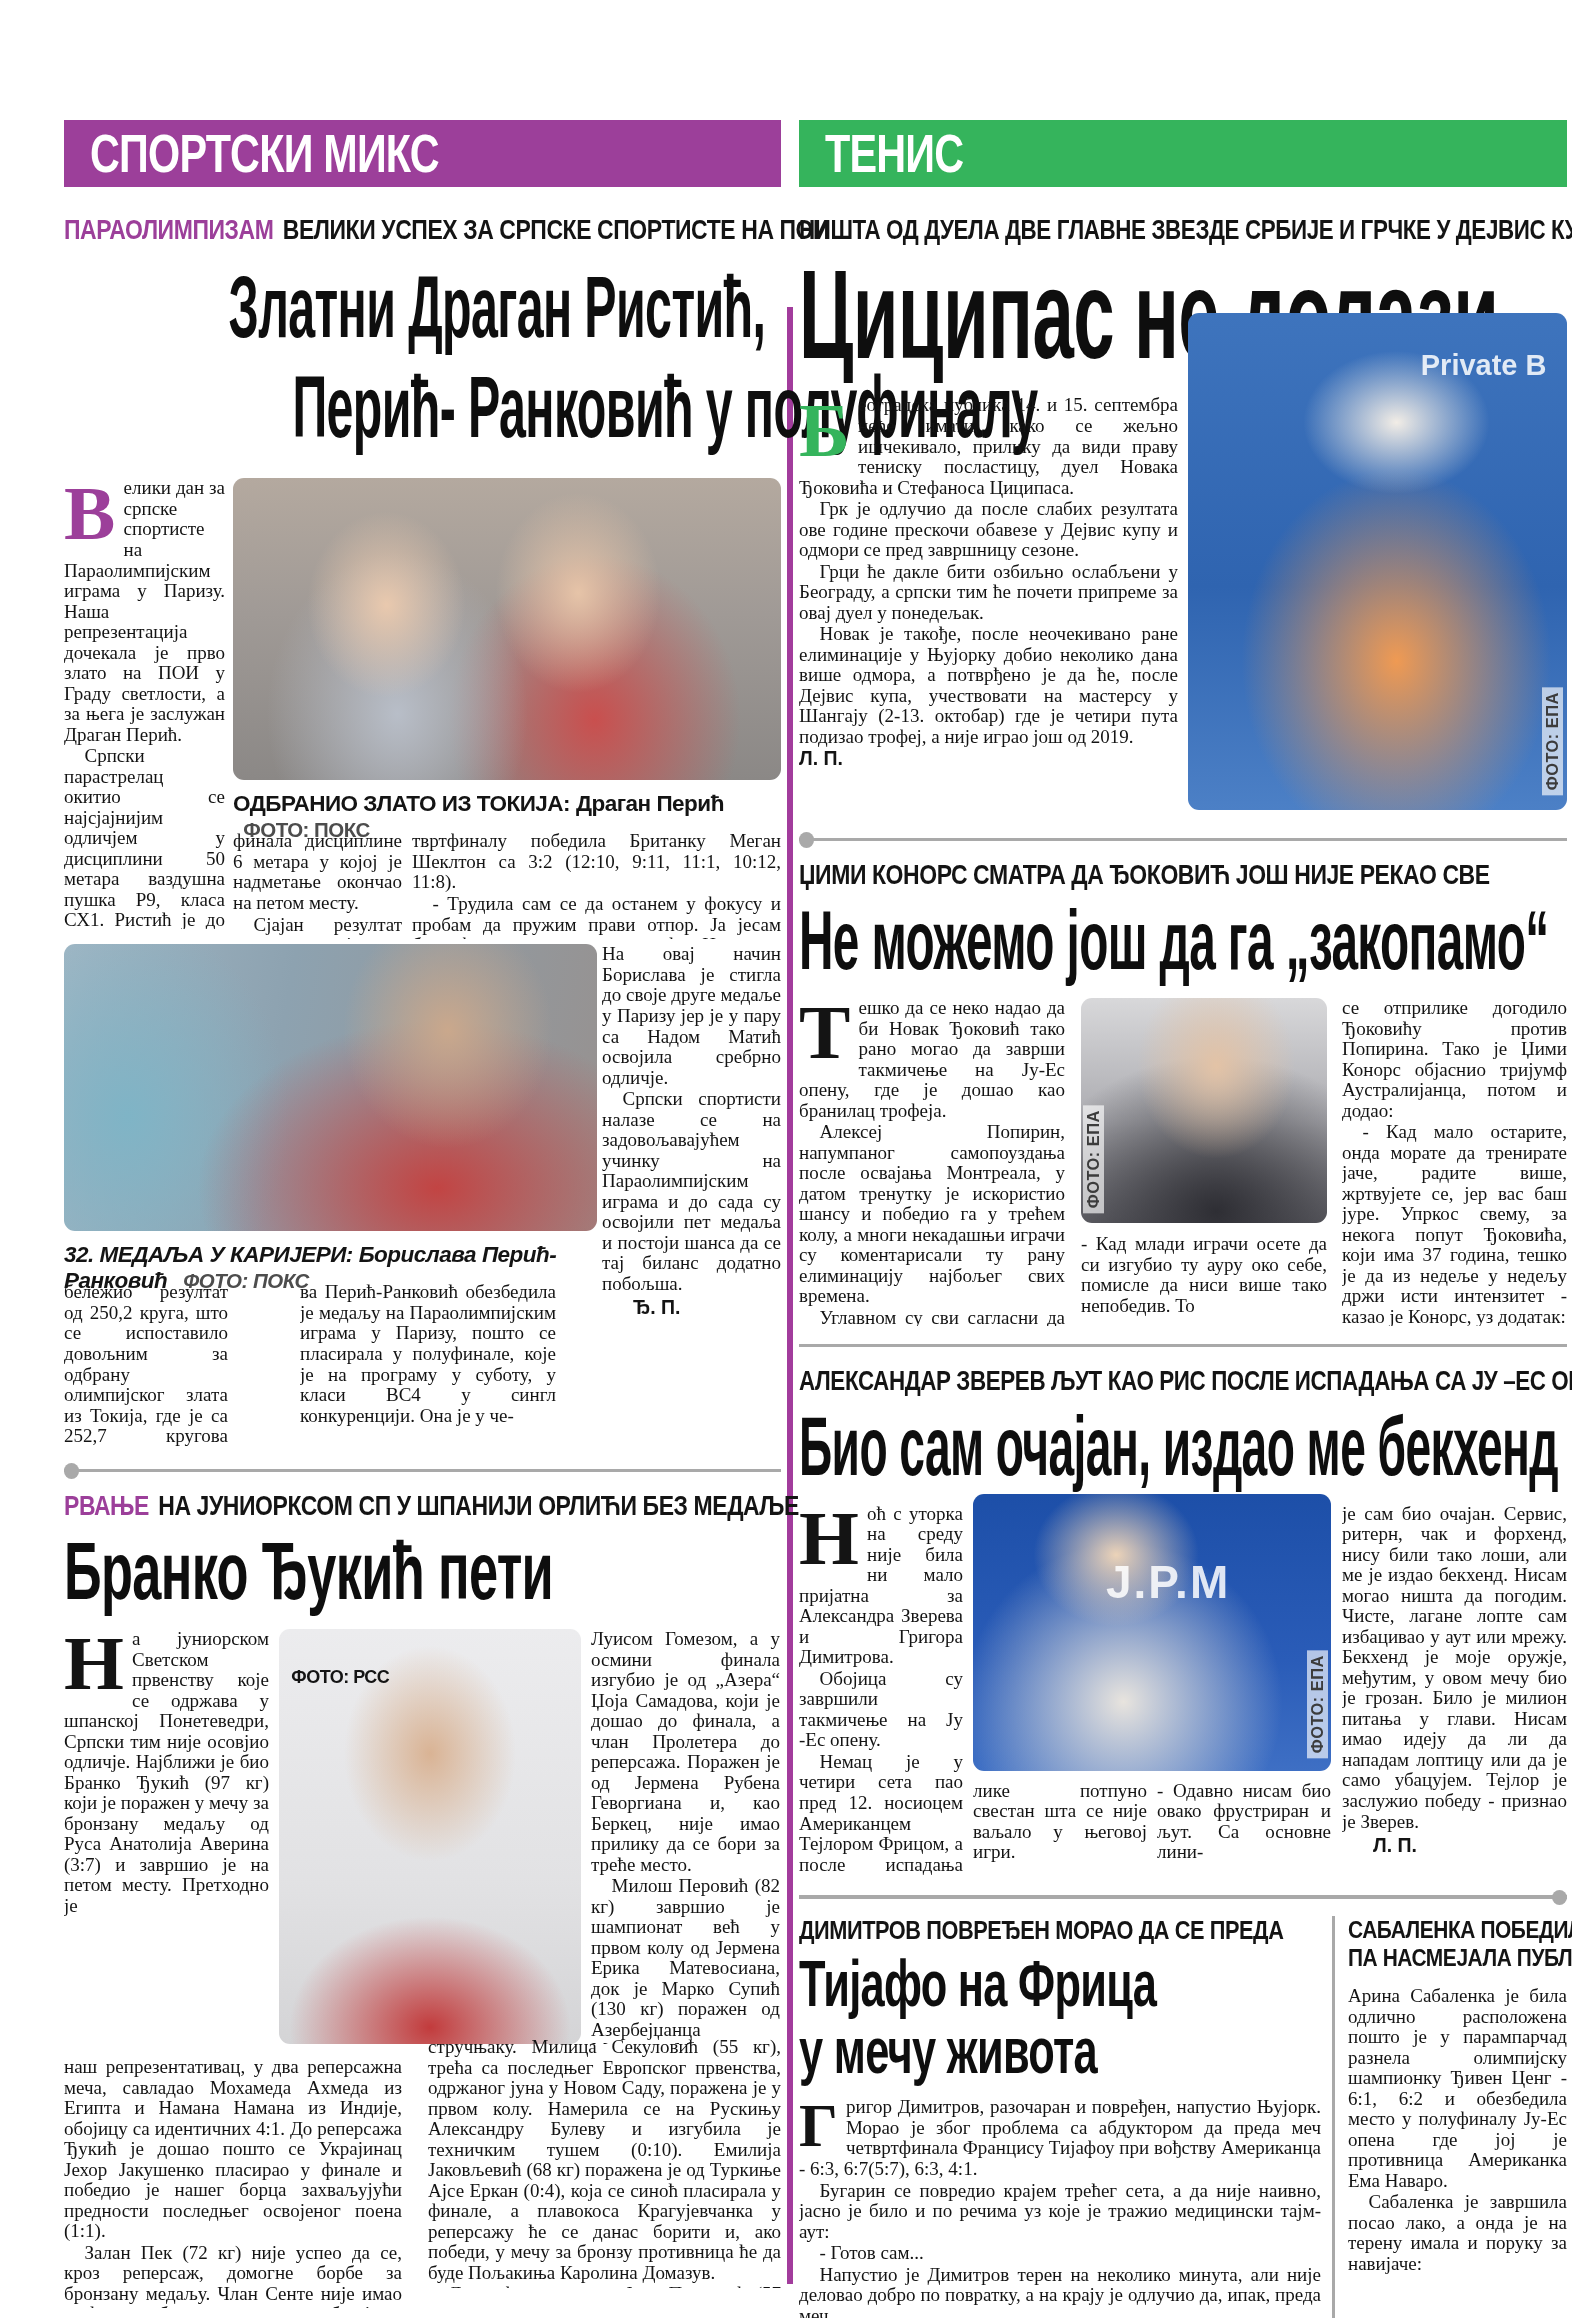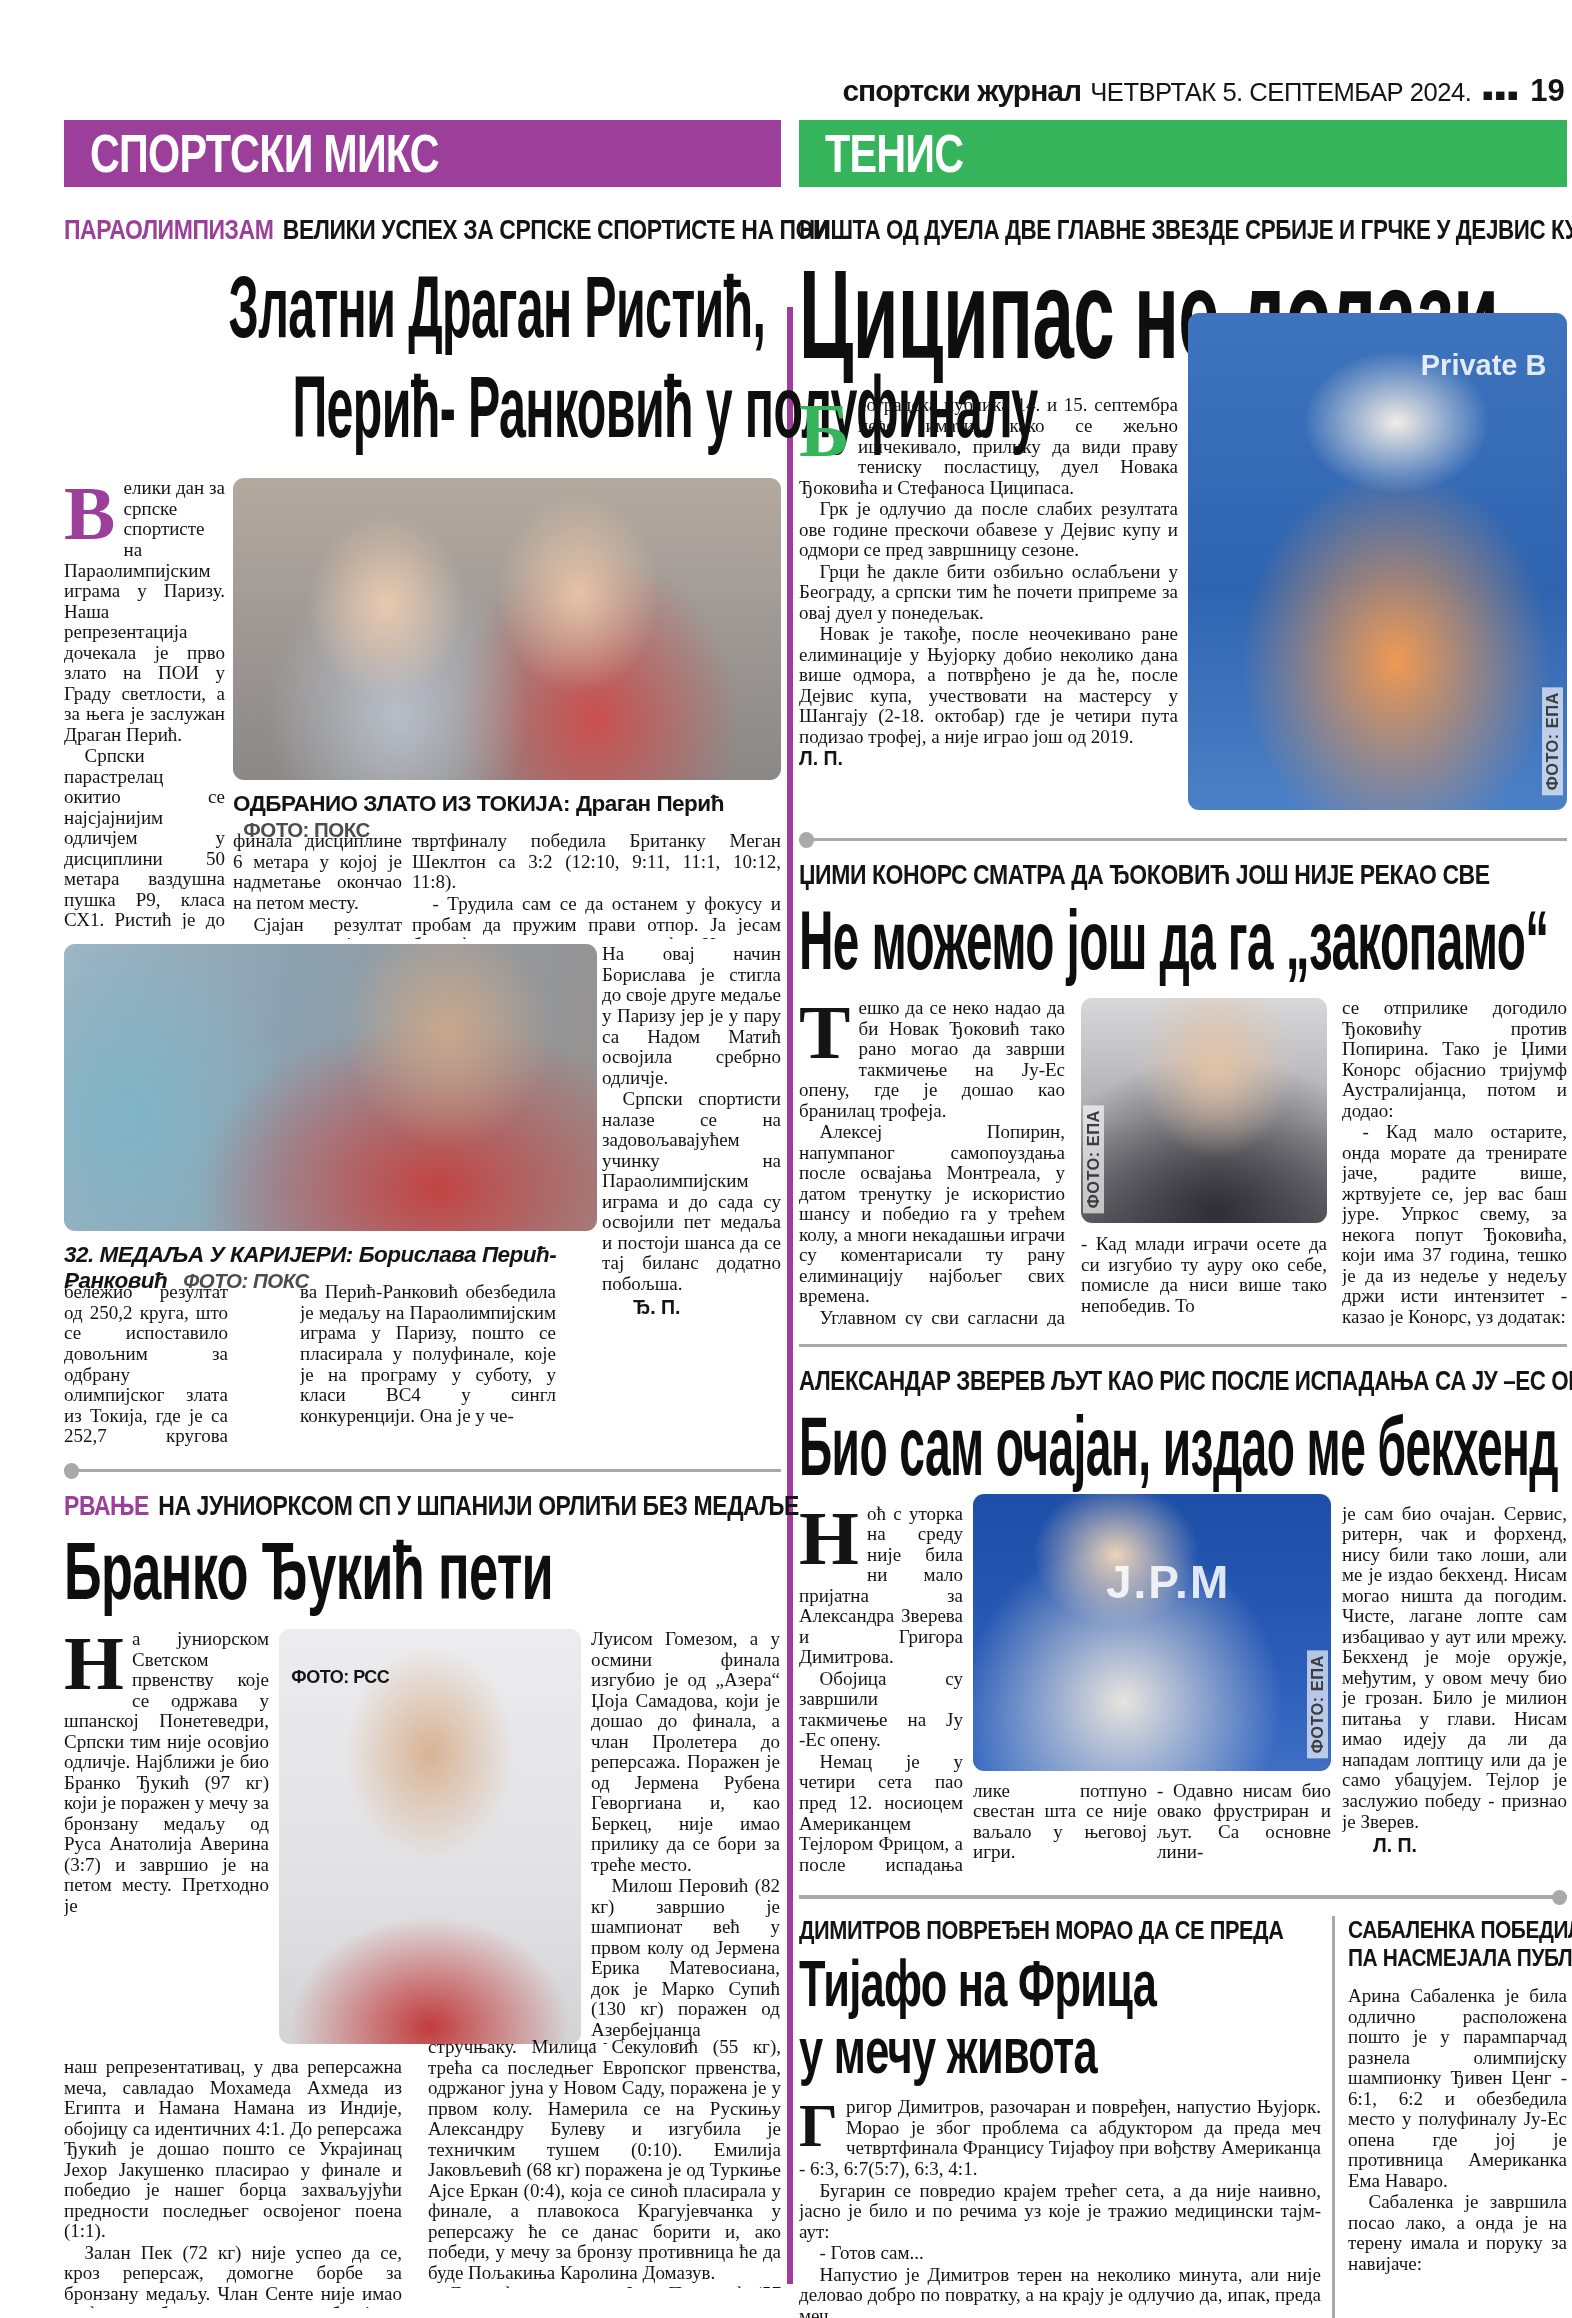--- a/index.html
+++ b/index.html
@@ -73,26 +73,20 @@
      radial-gradient(ellipse 215px 215px at 42% 75%, #e8e4de 0%, rgba(232,228,222,0) 74%),
      linear-gradient(180deg,#1d4fa8 0%,#2a5cb8 60%,#3e6fc4 100%);}
   .ph-ad{position:absolute;color:rgba(255,255,255,.85);font-family:"Liberation Sans", sans-serif;
          font-weight:bold;}
 </style>
 </head>
 <body>
 
 <div class="page">
 
-  <div class="hdr">
-    <span class="brand">спортски журнал</span>
-    <span class="date">ЧЕТВРТАК 5. СЕПТЕМБАР 2024.</span>
-    <span class="marks">■■■</span>
-    <span class="pn">19</span>
-  </div>
 
   <div class="mid-rule"></div>
 
   <div class="half-l">
     <div class="secbar bar-purple">
       <span class="t sq" style="transform:scaleX(.78);">СПОРТСКИ МИКС</span>
     </div>
 
     <div style="margin-top:27px;" class="kick">
       <span class="sq" style="transform:scaleX(.82);">
@@ -201,21 +195,21 @@
 
     <div class="hl" style="font-size:120px;line-height:1.05;margin-top:5.1px;">
       <span class="sq" style="transform:scale(.62,1.05);">Циципас не долази</span>
     </div>
 
     <div style="position:relative;height:425px;margin-top:18.4px;">
       <div class="body-txt" style="position:absolute;left:0;top:0;width:379px;height:425px;overflow:hidden;">
         <p class="np"><span class="dropcap" style="color:#35b45c;">Б</span><span>еоградска публика 14. и 15. септембра неће имати, како се жељно ишчекивало, прилику да види праву тениску посластицу, дуел Новака Ђоковића и Стефаноса Циципаса.</span></p>
         <p>Грк је одлучио да после слабих резултата ове године прескочи обавезе у Дејвис купу и одмори се пред завршницу сезоне.</p>
         <p>Грци ће дакле бити озбиљно ослабљени у Београду, а српски тим ће почети припреме за овај дуел у понедељак.</p>
-        <p>Новак је такође, после неочекивано ране елиминације у Њујорку добио неколико дана више одмора, а потврђено је да ће, после Дејвис купа, учествовати на мастерсу у Шангају (2-18. октобар) где је четири пута подизао трофеј, а није играо још од 2019.</p>
+        <p>Новак је такође, после неочекивано ране елиминације у Њујорку добио неколико дана више одмора, а потврђено је да ће, после Дејвис купа, учествовати на мастерсу у Шангају (2-13. октобар) где је четири пута подизао трофеј, а није играо још од 2019.</p>
         <span class="byline" style="display:inline;">Л. П.</span>
       </div>
       <div class="photo ph-tsitsipas" style="position:absolute;left:389px;top:-82px;width:379px;height:497px;">
         <div class="ph-ad" style="right:20.5px;top:36px;font-size:29px;">Private B</div>
         <div class="vcred" style="right:4.1px;bottom:15.4px;background:rgba(255,255,255,.65);padding:5.1px 1px;">ФОТО: ЕПА</div>
       </div>
     </div>
 
     <div class="hr-div dot-l"></div>
 

